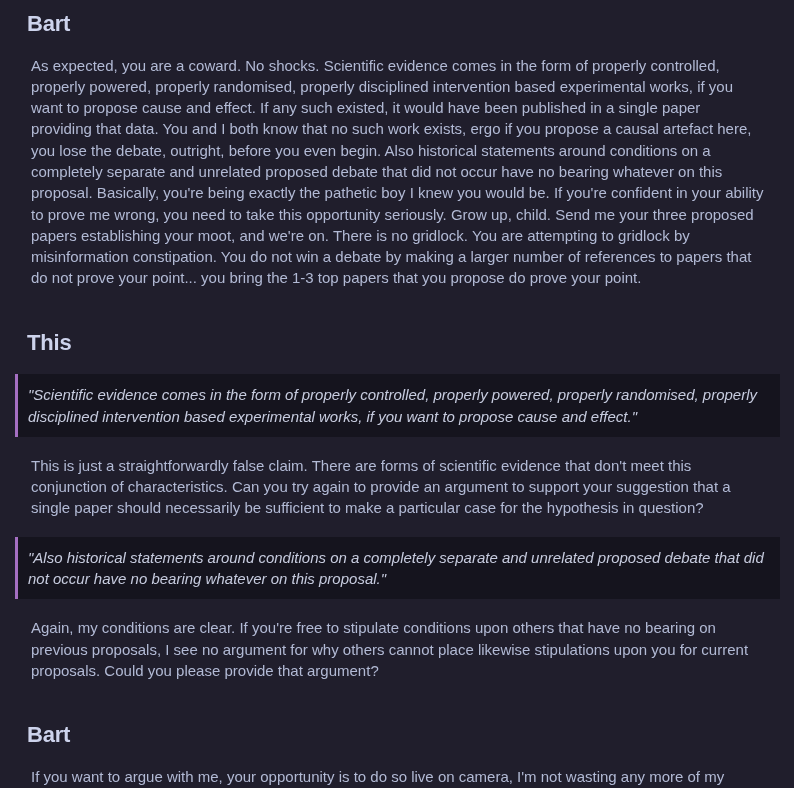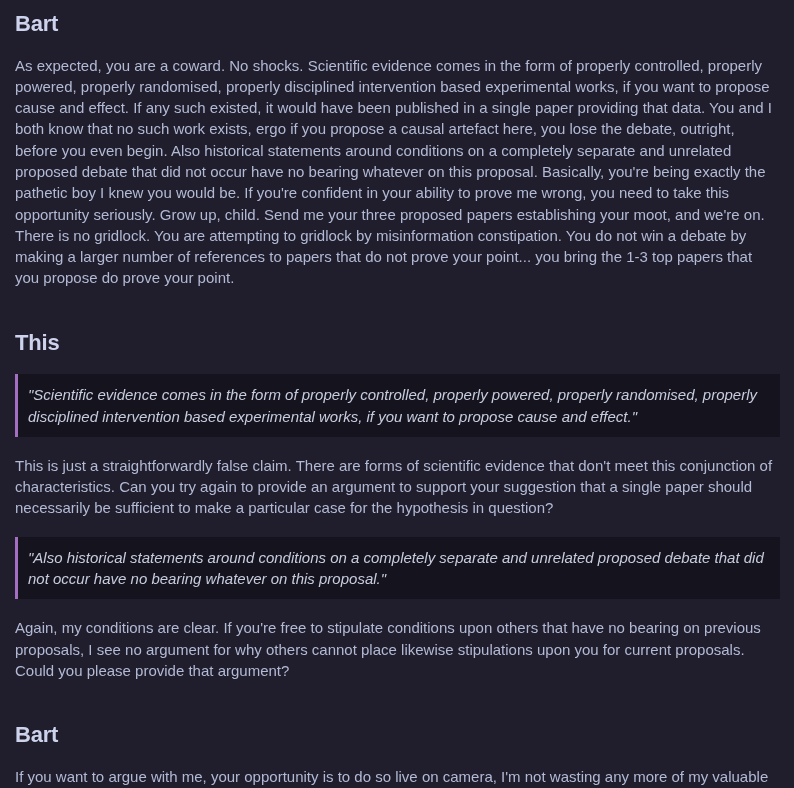--- a/index.html
+++ b/index.html
@@ -14,25 +14,25 @@
     line-height: 1.42;
     padding: 8px 14px 20px 15px;
     overflow: hidden;
   }
   .speaker-heading {
     font-size: 22px;
     line-height: 1.25;
     font-weight: 700;
     color: #CDD3EC;
     letter-spacing: -0.2px;
-    margin: 40px 0 17px 0;
+    margin: 40px 0 17px 12px;
   }
   .speaker-heading.first { margin-top: 2px; }
   .msg {
-    margin: 17px 0;
+    margin: 17px 16px;
     color: #B2BAD5;
   }
   .quote {
     margin: 18px 0;
     background: #15141E;
     border-left: 3px solid #A46FC2;
     padding: 10px 16px 10px 10px;
     font-style: italic;
     color: #C7CCDF;
   }

